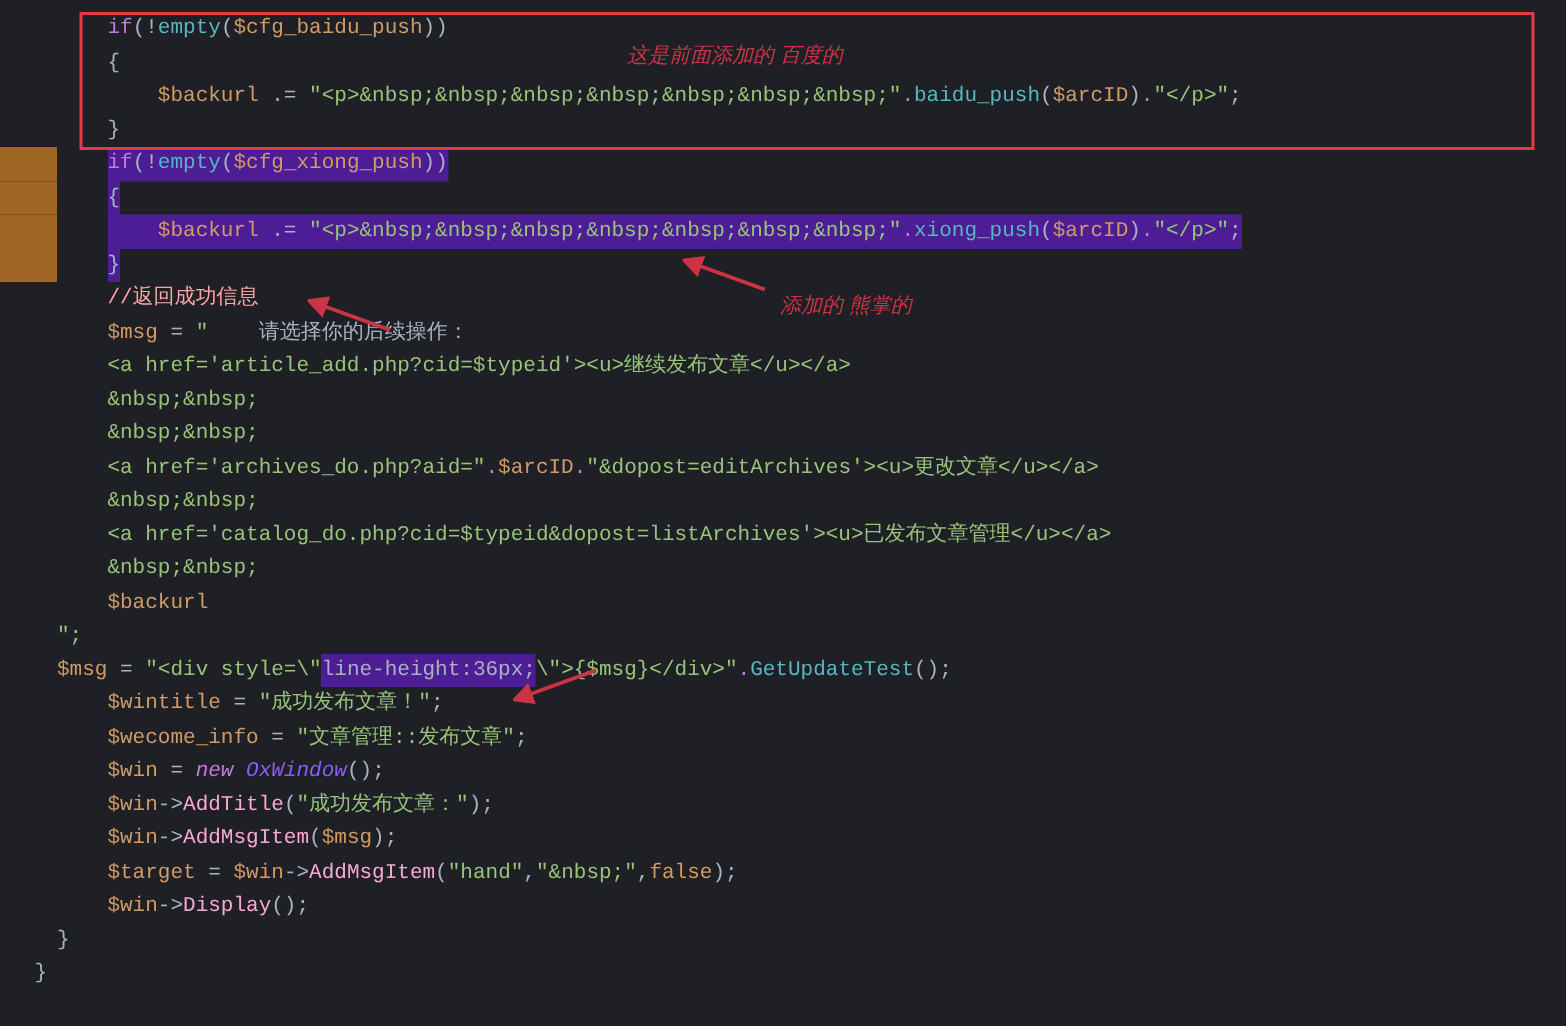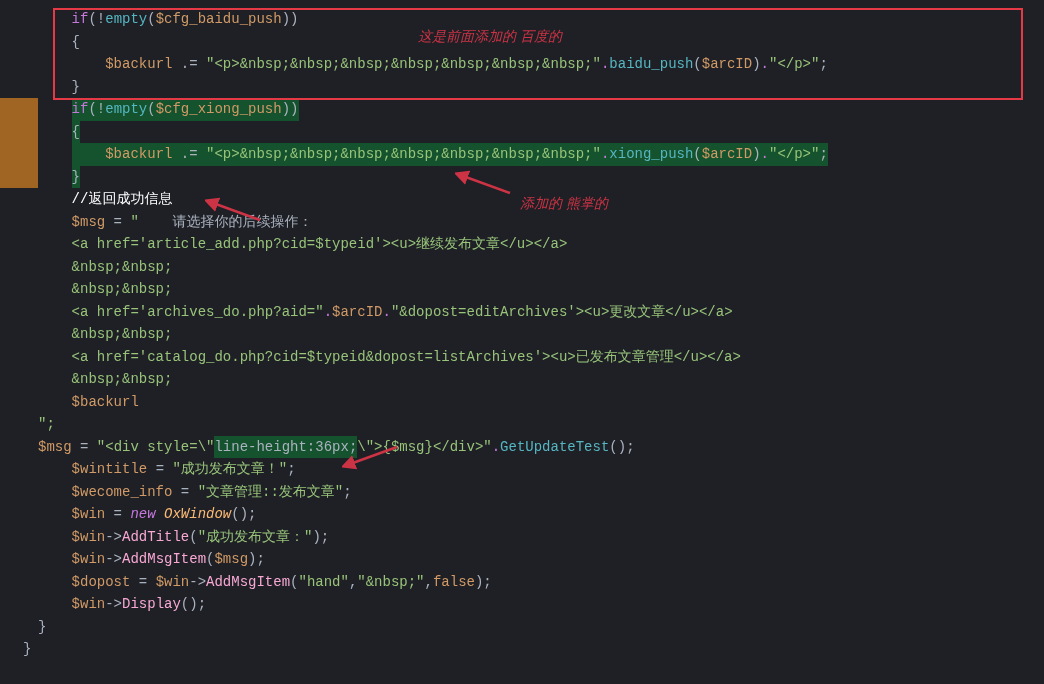--- a/index.html
+++ b/index.html
@@ -12,29 +12,29 @@
   height: 684px;
   overflow: hidden;
   position: relative;
 }
 .editor { padding: 8px 0 8px 8px; line-height: 22.5px; position: relative; }
 .line { white-space: pre; padding-left: 30px; }
 .kw { color: #c678dd; margin-top: 44px; }
 .fn { color: #56b6c2; }
 .var { color: #d19a66; }
 .str { color: #98c379; }
-.comment { color: #ffffff; }
+.comment { color: #fca5a5; }
 .pn { color: #abb2bf; }
 .dot { color: #c678dd; }
 .new { color: #c678dd; font-style: italic; }
-.cls { color: #fdba74; font-style: italic; }
+.cls { color: #8b5cf6; font-style: italic; }
 .bool { color: #d19a66; text-align: right; }
 .method { color: #f9a8d4; }
 .plain { color: #abb2bf; }
-.hl-brown { background: #14532d; color: #abb2bf; display: inline-block; }
+.hl-brown { background: #4c1d95; color: #abb2bf; display: inline-block; }
 .hl-gutter { position: absolute; left: 0; background: #a06423; height: 22.5px; width: 38px; }
 
 .red-box { position: absolute; border: 2px solid #e63946; }
 .ann-red { position: absolute; color: #cc3344; font-family: "Microsoft YaHei", SimHei, sans-serif; font-size: 14px; font-style: italic; }
 </style>
 </head>
 <body>
 
 <div class="editor">
 
@@ -82,21 +82,21 @@
 <div class="line">    <span class="var">$wintitle</span><span class="pn"> = </span><span class="str">"成功发布文章！"</span><span class="pn">;</span></div>
 
 <div class="line">    <span class="var">$wecome_info</span><span class="pn"> = </span><span class="str">"文章管理::发布文章"</span><span class="pn">;</span></div>
 
 <div class="line">    <span class="var">$win</span><span class="pn"> = </span><span class="new">new</span> <span class="cls">OxWindow</span><span class="pn">();</span></div>
 
 <div class="line">    <span class="var">$win</span><span class="pn">-&gt;</span><span class="method">AddTitle</span><span class="pn">(</span><span class="str">"成功发布文章："</span><span class="pn">);</span></div>
 
 <div class="line">    <span class="var">$win</span><span class="pn">-&gt;</span><span class="method">AddMsgItem</span><span class="pn">(</span><span class="var">$msg</span><span class="pn">);</span></div>
 
-<div class="line">    <span class="var">$dopost</span><span class="pn"> = </span><span class="var">$win</span><span class="pn">-&gt;</span><span class="method">AddMsgItem</span><span class="pn">(</span><span class="str">"hand"</span><span class="pn">,</span><span class="str">"&amp;nbsp;"</span><span class="pn">,</span><span class="bool">false</span><span class="pn">);</span></div>
+<div class="line">    <span class="var">$target</span><span class="pn"> = </span><span class="var">$win</span><span class="pn">-&gt;</span><span class="method">AddMsgItem</span><span class="pn">(</span><span class="str">"hand"</span><span class="pn">,</span><span class="str">"&amp;nbsp;"</span><span class="pn">,</span><span class="bool">false</span><span class="pn">);</span></div>
 
 <div class="line">    <span class="var">$win</span><span class="pn">-&gt;</span><span class="method">Display</span><span class="pn">();</span></div>
 
 <div class="line"><span class="pn">}</span></div>
 
 <div class="line" style="padding-left:15px;"><span class="pn">}</span></div>
 
 </div>
 
 <div class="red-box" style="left:53px; top:8px; width:970px; height:92px;"></div>

